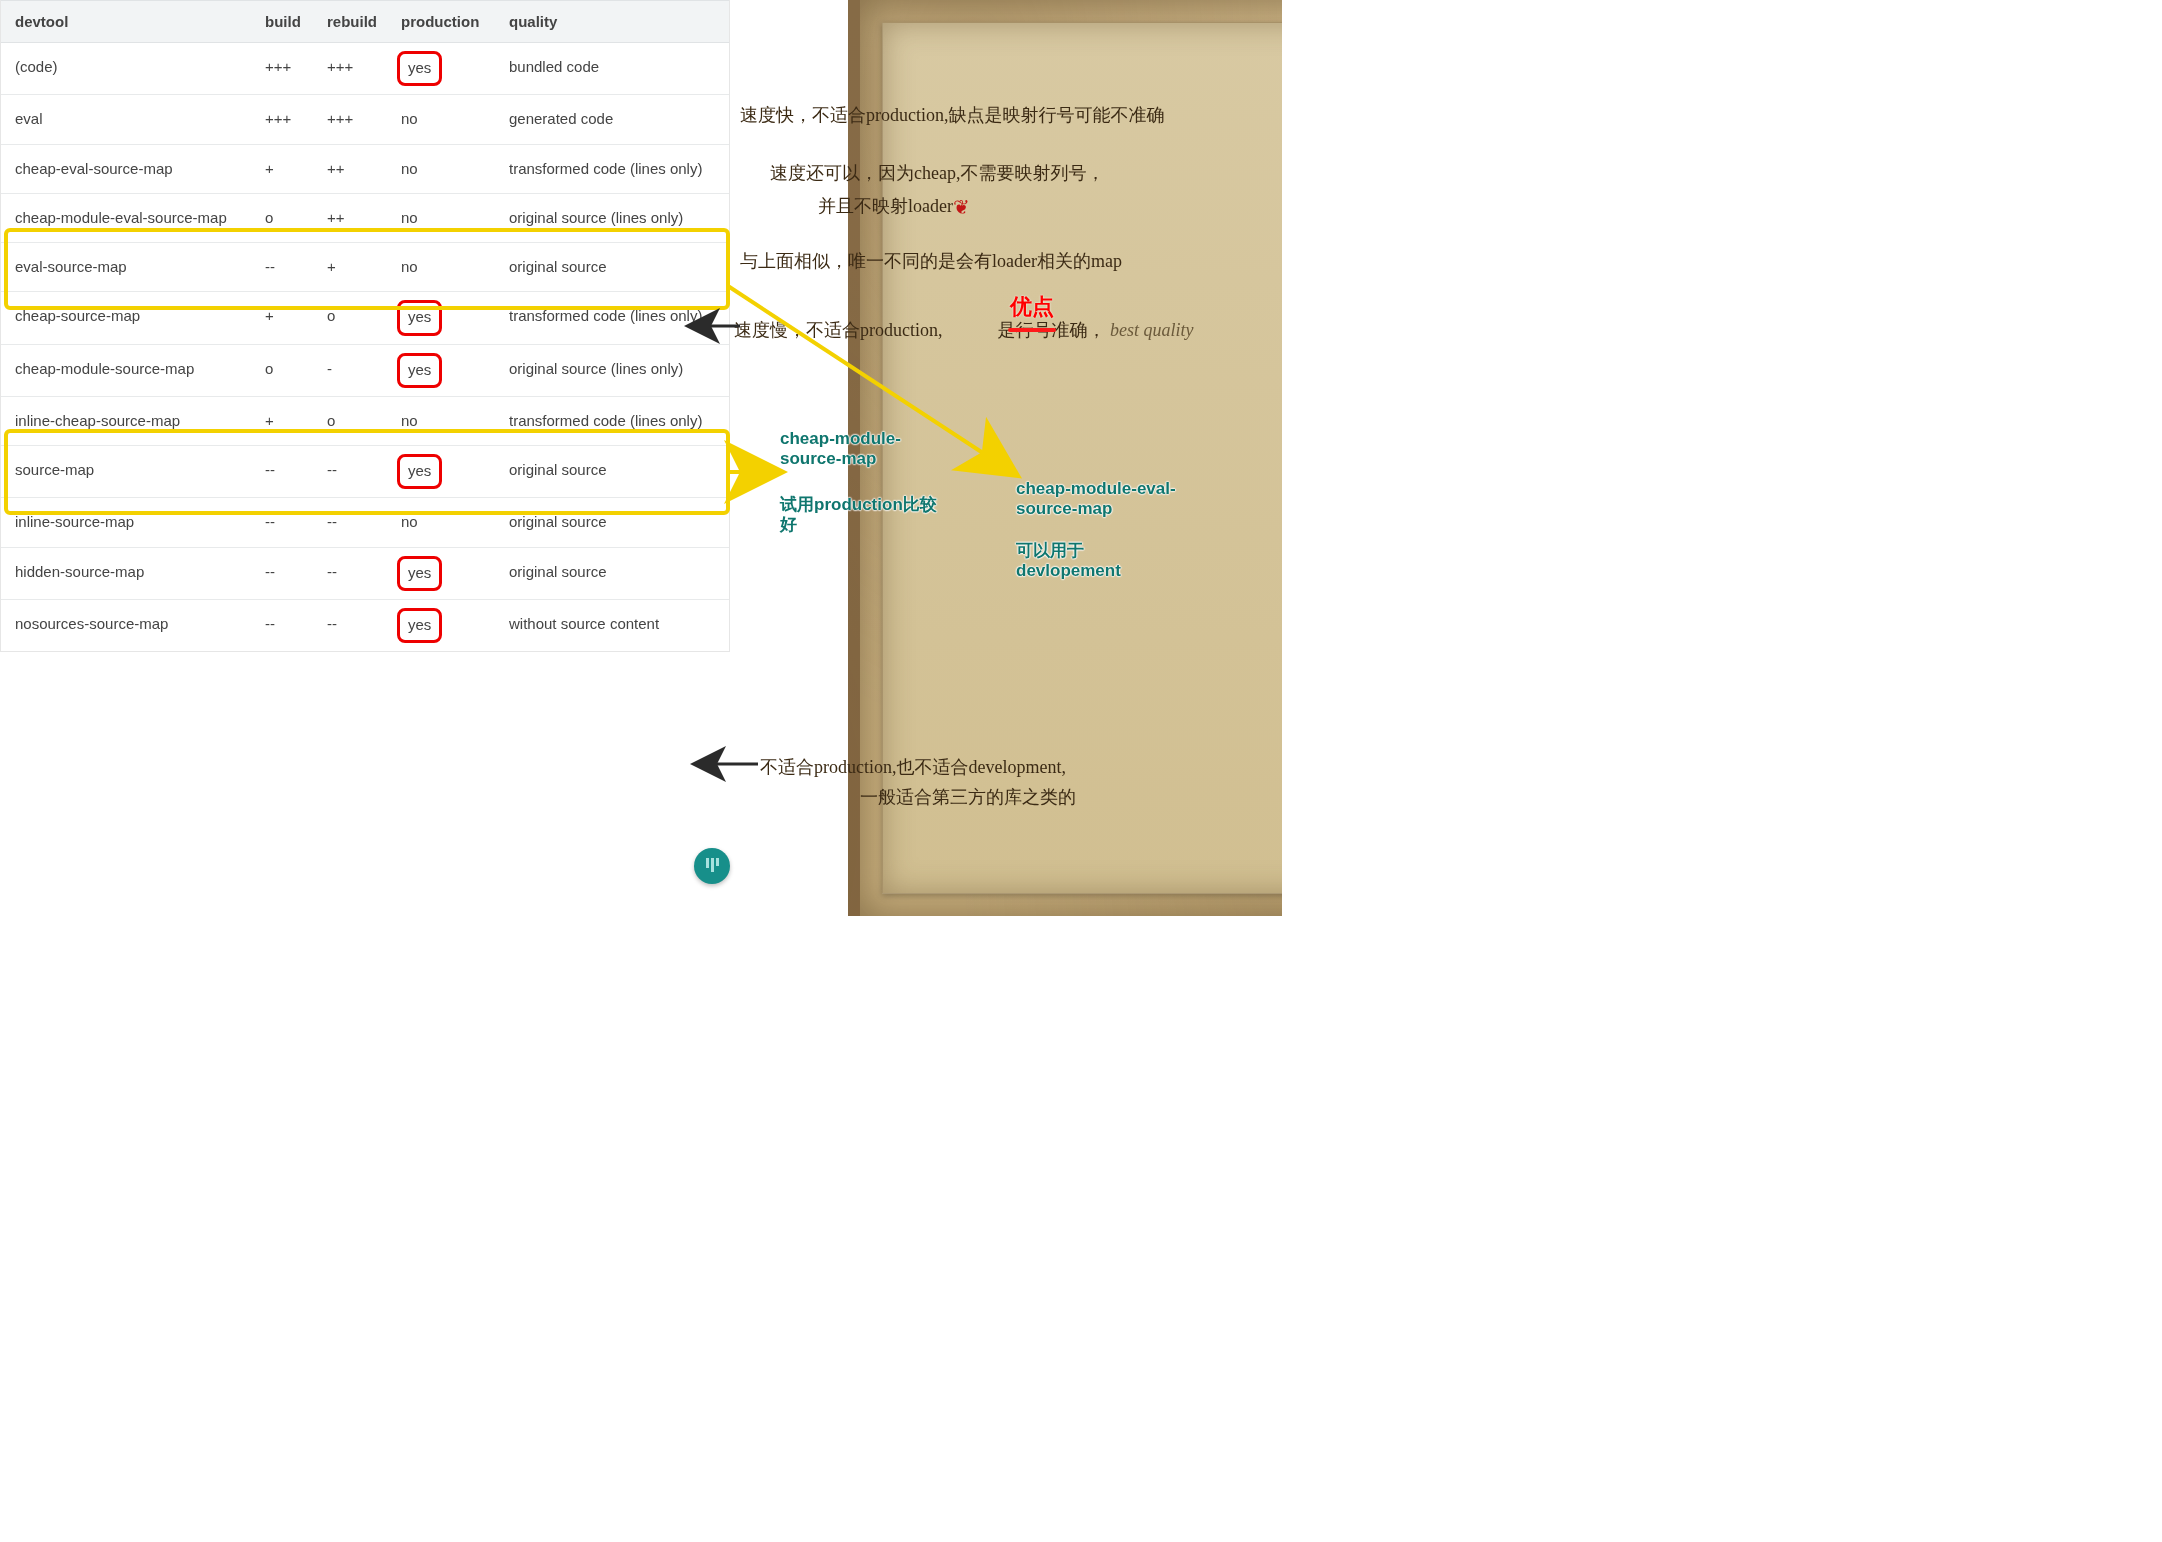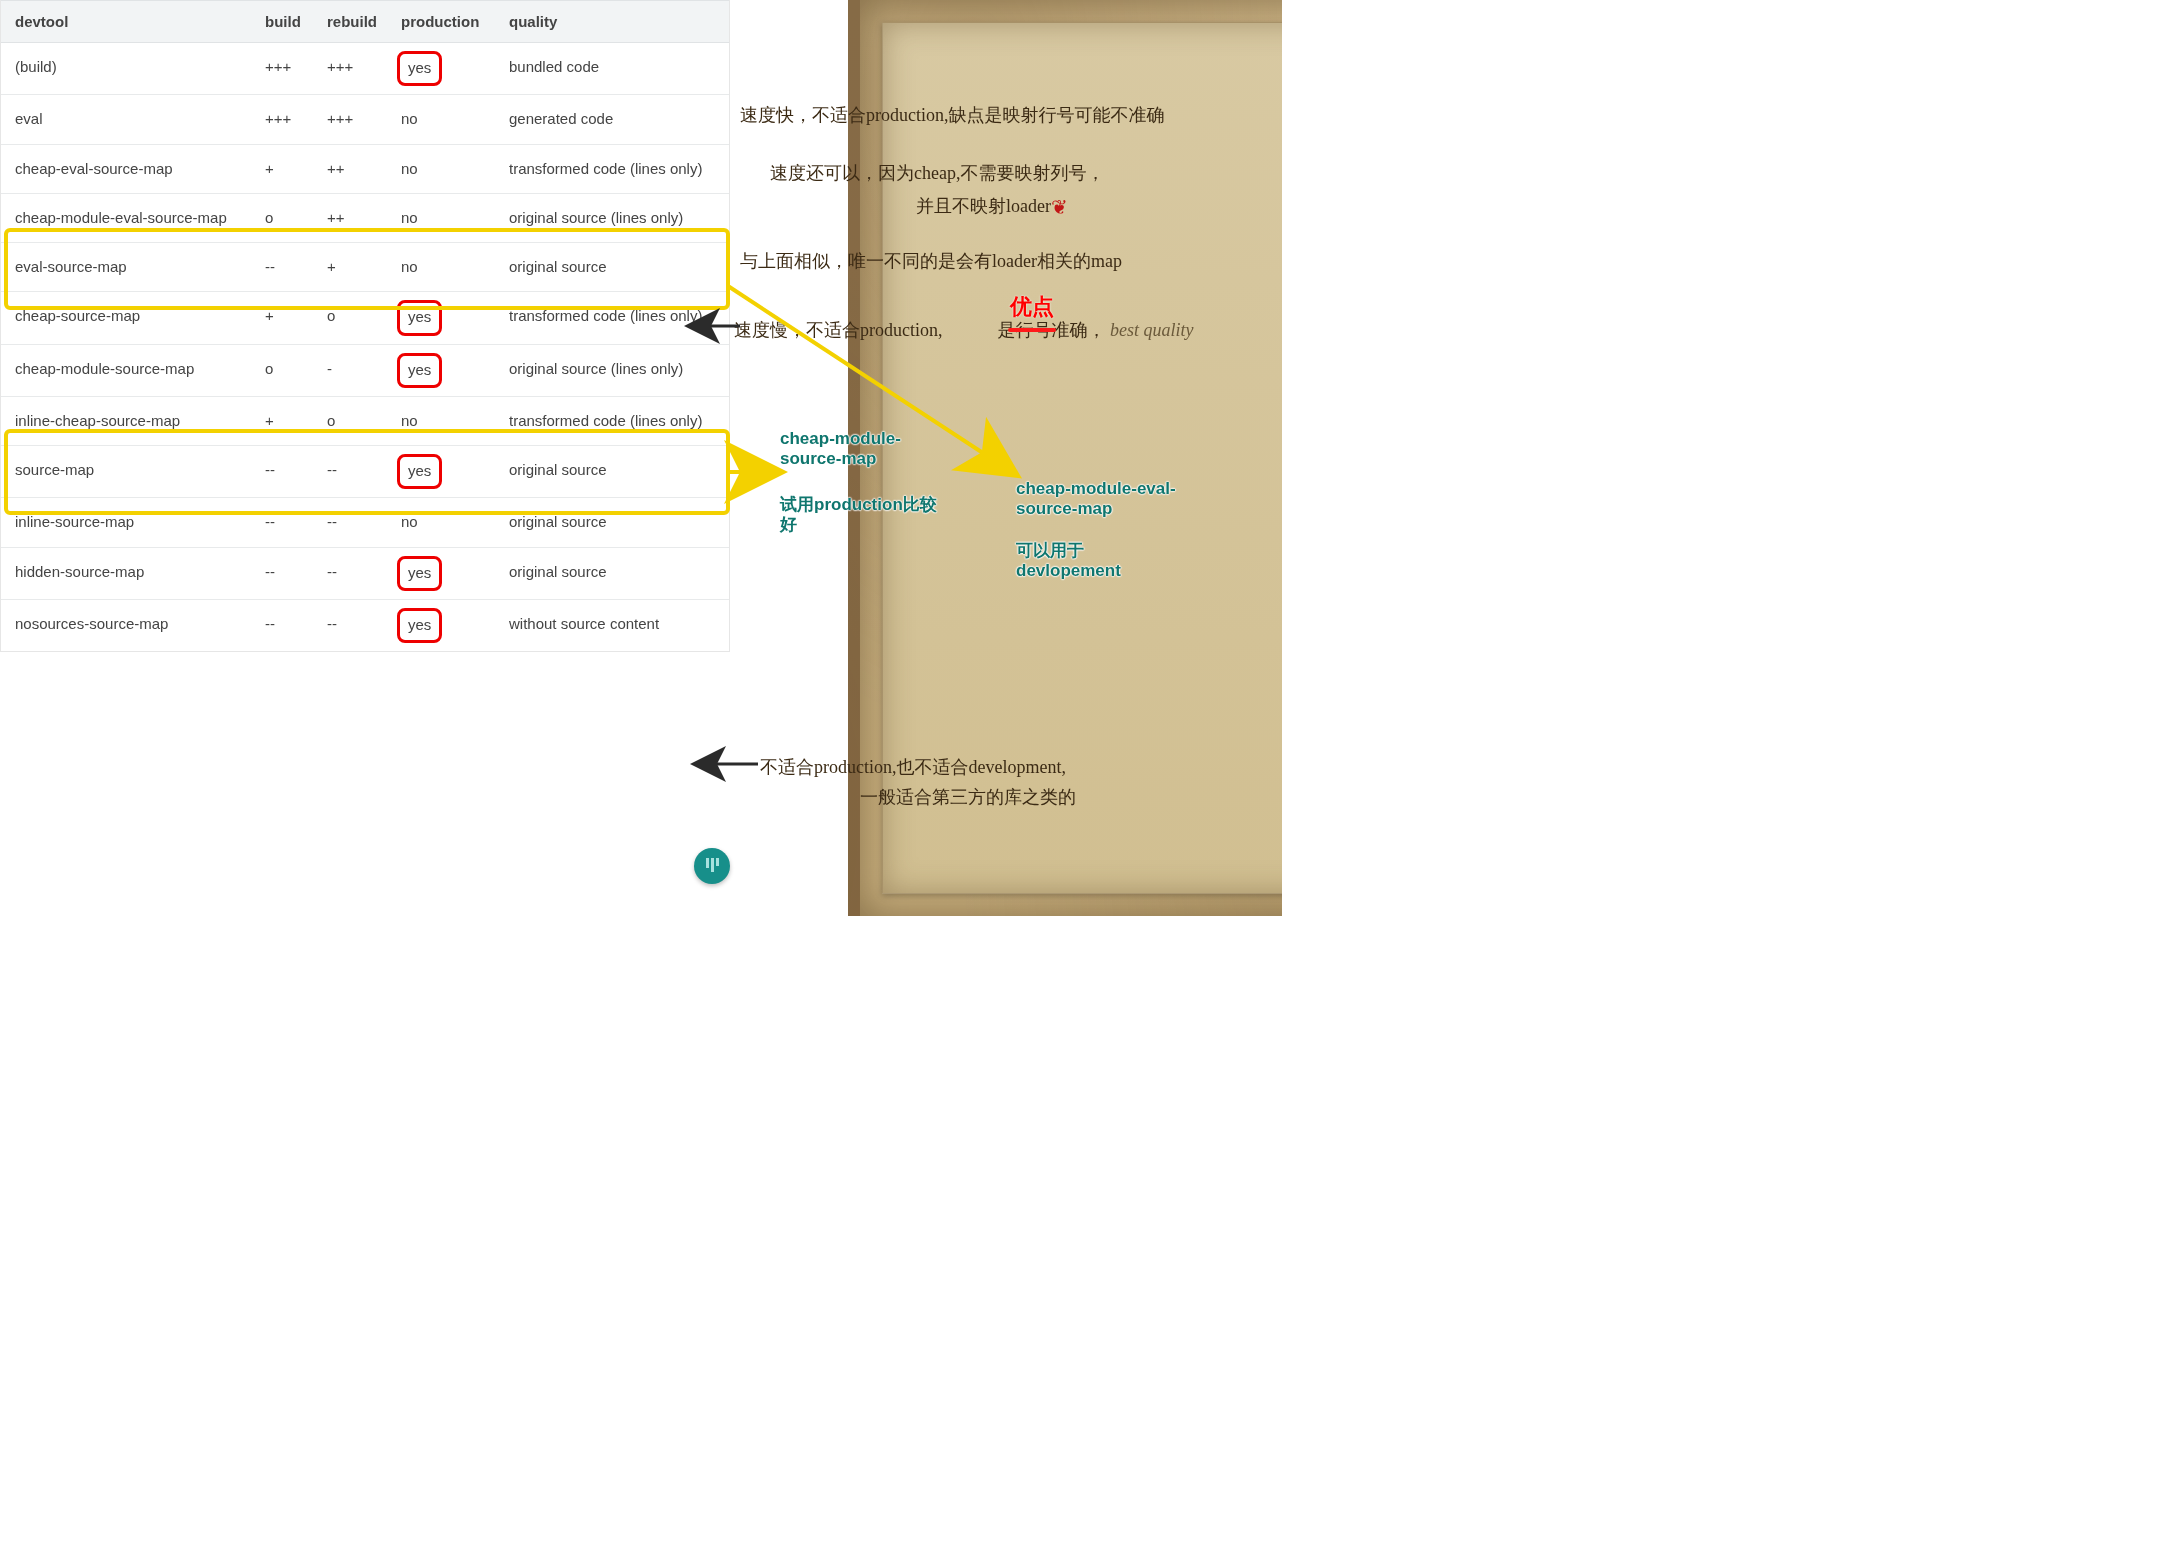--- a/index.html
+++ b/index.html
@@ -94,21 +94,21 @@
         <tr>
           <th>devtool</th>
           <th>build</th>
           <th>rebuild</th>
           <th>production</th>
           <th>quality</th>
         </tr>
       </thead>
       <tbody id="tb">
           <tr>
-            <td class="dev">(build)</td>
+            <td class="dev">(code)</td>
             <td class="bld">+++</td>
             <td class="reb">+++</td>
             <td class="prod"><span class="red-box">yes</span></td>
             <td>bundled code</td>
           </tr>
           <tr>
             <td class="dev">eval</td>
             <td class="bld">+++</td>
             <td class="reb">+++</td>
             <td class="prod">no</td>
@@ -186,21 +186,21 @@
           </tr>
         </tbody>
     </table>
   </div>
 
   <div class="row-outline" style="left:4px;top:228px;width:718px;height:74px"></div>
   <div class="row-outline" style="left:4px;top:429px;width:718px;height:78px"></div>
 
   <div class="note" style="left:740px;top:102px">速度快，不适合production,缺点是映射行号可能不准确</div>
   <div class="note" style="left:770px;top:160px">速度还可以，因为cheap,不需要映射列号，</div>
-  <div class="note" style="left:916px;top:190px"><span>并且不映射loader</span><span style="color:#c21616;font-size:20px;position:relative;top:2px">❦</span></div>
+  <div class="note" style="left:818px;top:190px"><span>并且不映射loader</span><span style="color:#c21616;font-size:20px;position:relative;top:2px">❦</span></div>
   <div class="note" style="left:740px;top:248px">与上面相似，唯一不同的是会有loader相关的map</div>
   <div class="note" style="left:734px;top:317px">
     <span>速度慢，不适合production,</span>
     <span style="display:inline-block;width:46px"></span>
     <span>是行号准确，</span>
     <span class="latin" style="font-style:italic;color:#6b5a3b">best quality</span>
   </div>
   <div class="above-red" style="left:1010px;top:292px">优点</div>
   <div class="strike-red" style="left:1008px;top:328px;width:48px"></div>
 

